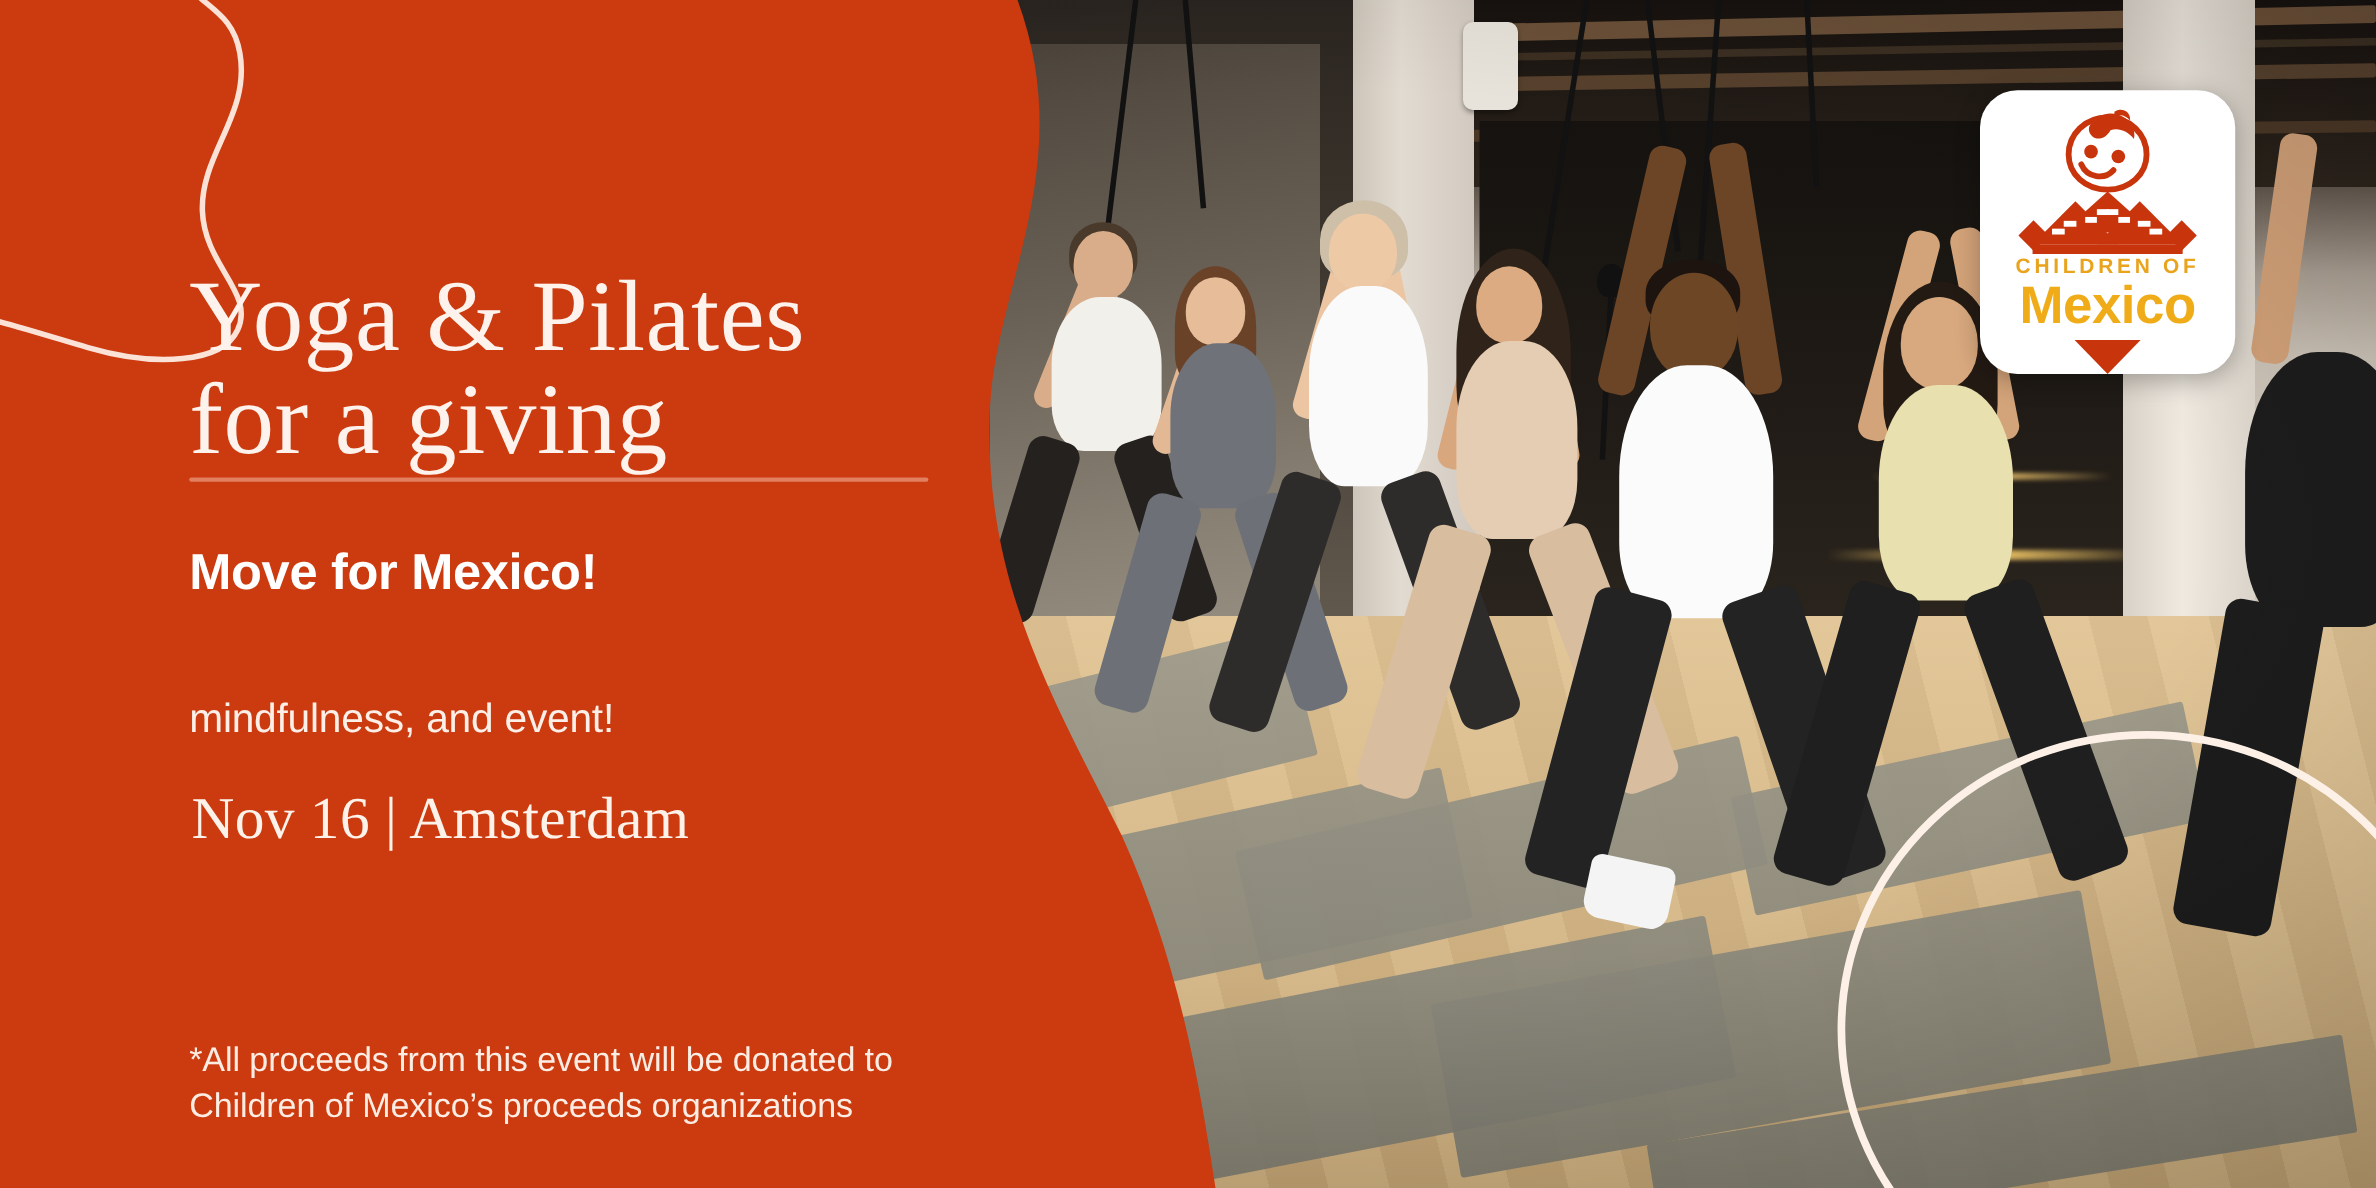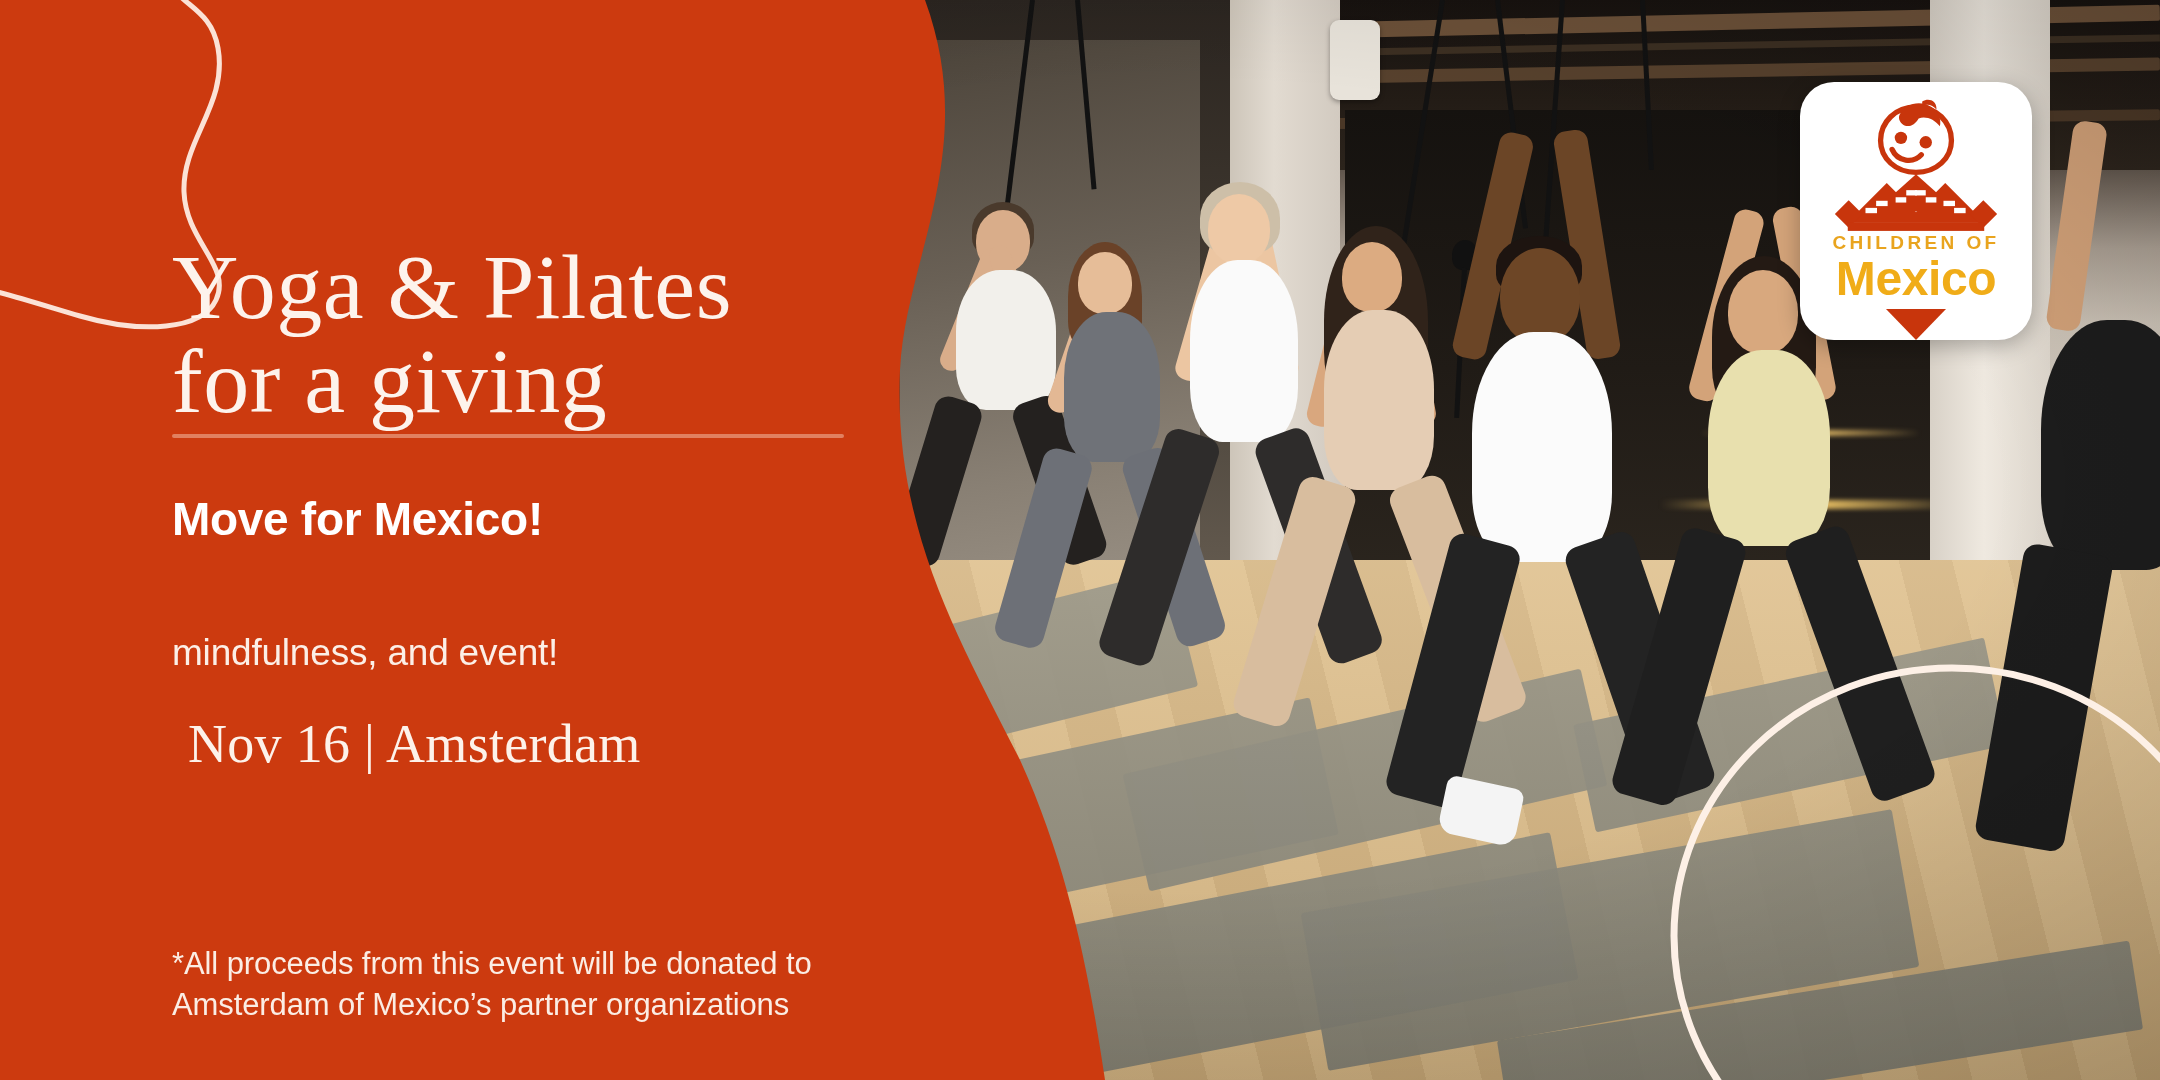--- a/index.html
+++ b/index.html
@@ -78,21 +78,21 @@
 
   .rule{position:absolute;left:172px;top:434px;width:672px;height:4px;
     background:rgba(255,226,210,.42);border-radius:2px;}
 
   .kicker{position:absolute;left:172px;top:480px;
     font-size:46px;font-weight:700;color:#FFFFFF;letter-spacing:-.3px;margin-top:12px;}
 
   .lede{position:absolute;left:172px;top:545px;width:640px;
     font-size:37px;line-height:1.28;font-weight:400;color:#FCEFE7;letter-spacing:-.2px;}
 
-  .when{position:absolute;left:188px;top:712px;width:660px;
+  .when{position:absolute;left:174px;top:712px;width:660px;
     font-family:"Liberation Serif", serif;
     font-size:54px;line-height:1.22;color:#FDF2EA;font-weight:400;letter-spacing:.3px;}
   .when .t2{display:block;}
 
   .fineprint{position:absolute;left:172px;top:912px;width:640px;
     font-size:31px;line-height:1.33;color:#FBEDE4;font-weight:400;letter-spacing:-.1px;}
 
   
   .decor-tl{position:absolute;left:-40px;top:-30px;width:330px;height:420px;pointer-events:none;}
   .decor-br{position:absolute;right:-60px;bottom:-120px;width:560px;height:560px;pointer-events:none;}
@@ -251,21 +251,21 @@
       <br>
       <span>mindfulness, and event!</span>
     </p>
 
     <div class="when">
       <span>Nov 16 | Amsterdam</span>
     </div>
 
     <p class="fineprint">
       <span>*All proceeds from this event will be donated to</span><br>
-      <span>Amsterdam of Mexico’s partner organizations</span>
+      <span>Children of Mexico’s proceeds organizations</span>
     </p>
   </div>
 
   <div class="badge">
     <svg class="badge-mark" viewBox="0 0 186 158" fill="none">
 
       <path d="M93 10 C116 10 133 27 133 48 C133 68 116 84 93 84 C70 84 53 68 53 48 C53 27 70 10 93 10 Z" stroke="#C8350C" stroke-width="6" fill="none"></path>
 
       <path d="M74 20 C80 6 98 2 110 10 C118 15 122 24 120 32 C114 24 104 20 96 23 C92 30 86 33 80 31 C76 29 73 25 74 20 Z" fill="#C8350C"></path>
       <path d="M100 4 C108 -1 117 4 116 13 C112 8 106 6 100 9 Z" fill="#C8350C"></path>

